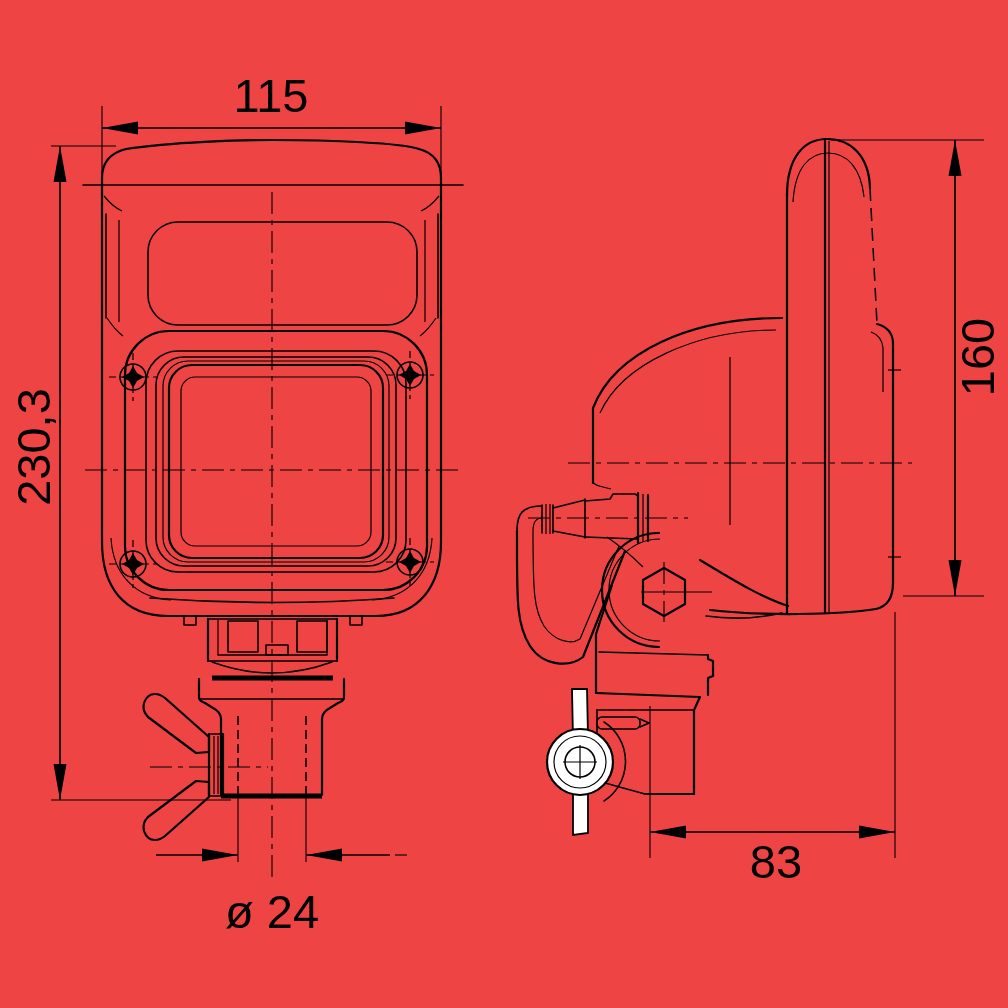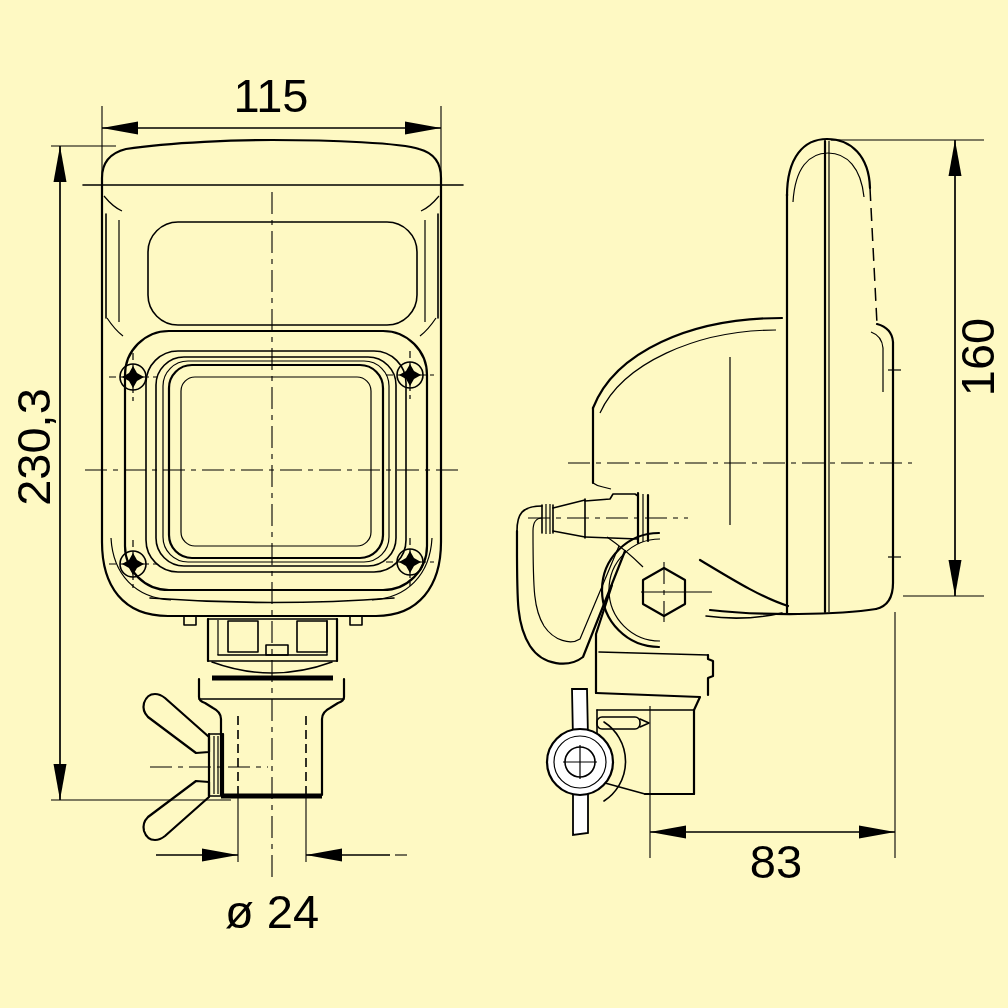--- a/index.html
+++ b/index.html
@@ -1,16 +1,16 @@
 <!DOCTYPE html>
 <html><head>
 <meta charset="utf-8">
 <style>
   html,body{margin:0;padding:0;background:#fff;}
-  .canvas{position:relative;width:1008px;height:1008px;background:#fef9c3;overflow:hidden;text-align:center;}
+  .canvas{position:relative;width:1008px;height:1008px;background:#ef4444;overflow:hidden;text-align:center;}
   svg{position:absolute;left:0;top:0;}
   .dim-text{font-family:"Liberation Sans","DejaVu Sans",sans-serif;font-size:47px;fill:#000;}
   .outline{stroke:#000;fill:none;stroke-width:2.2;stroke-linejoin:round;stroke-linecap:round;}
   .med{stroke:#000;fill:none;stroke-width:1.6;stroke-linejoin:round;stroke-linecap:round;}
   .thin{stroke:#000;fill:none;stroke-width:1.2;stroke-linejoin:round;}
   .dimline{stroke:#000;fill:none;stroke-width:1.7;}
   .extline{stroke:#000;fill:none;stroke-width:1.1;}
   .cl{stroke:#000;fill:none;stroke-width:1.1;stroke-dasharray:22 6 5 6;}
   .hidden-edge{stroke:#000;fill:none;stroke-width:1.5;stroke-dasharray:13 7;}
   .thread{stroke:#000;fill:none;stroke-width:1.6;stroke-dasharray:9 5;}

